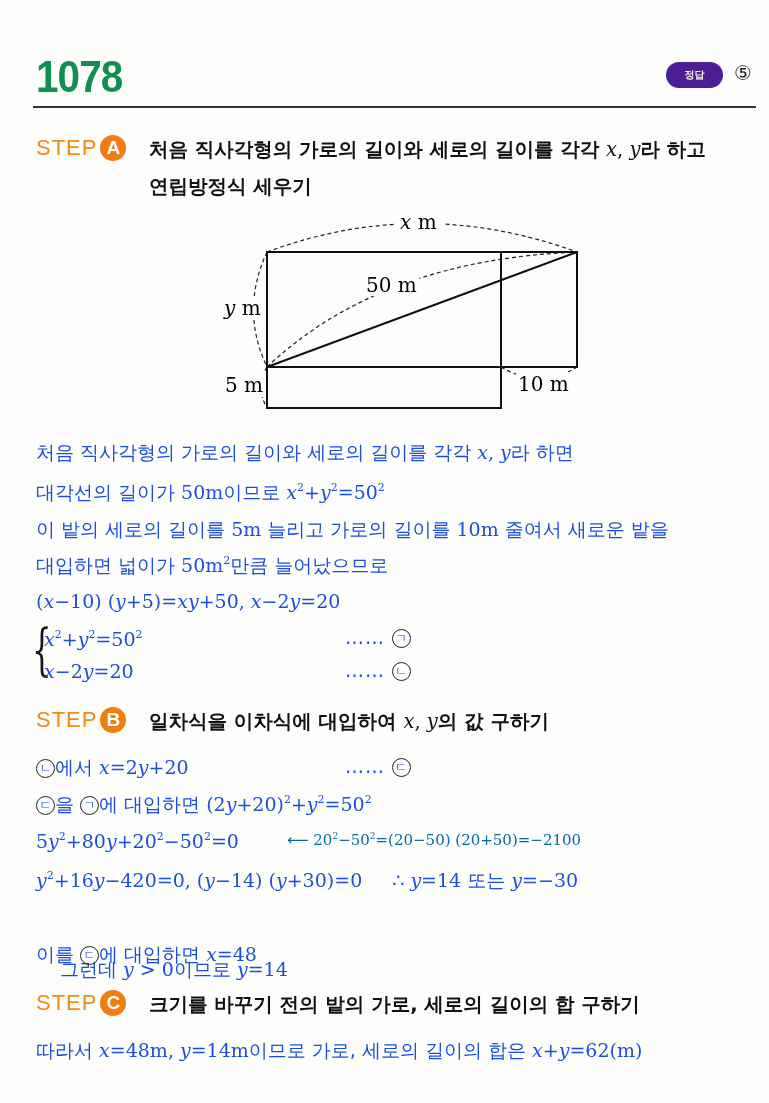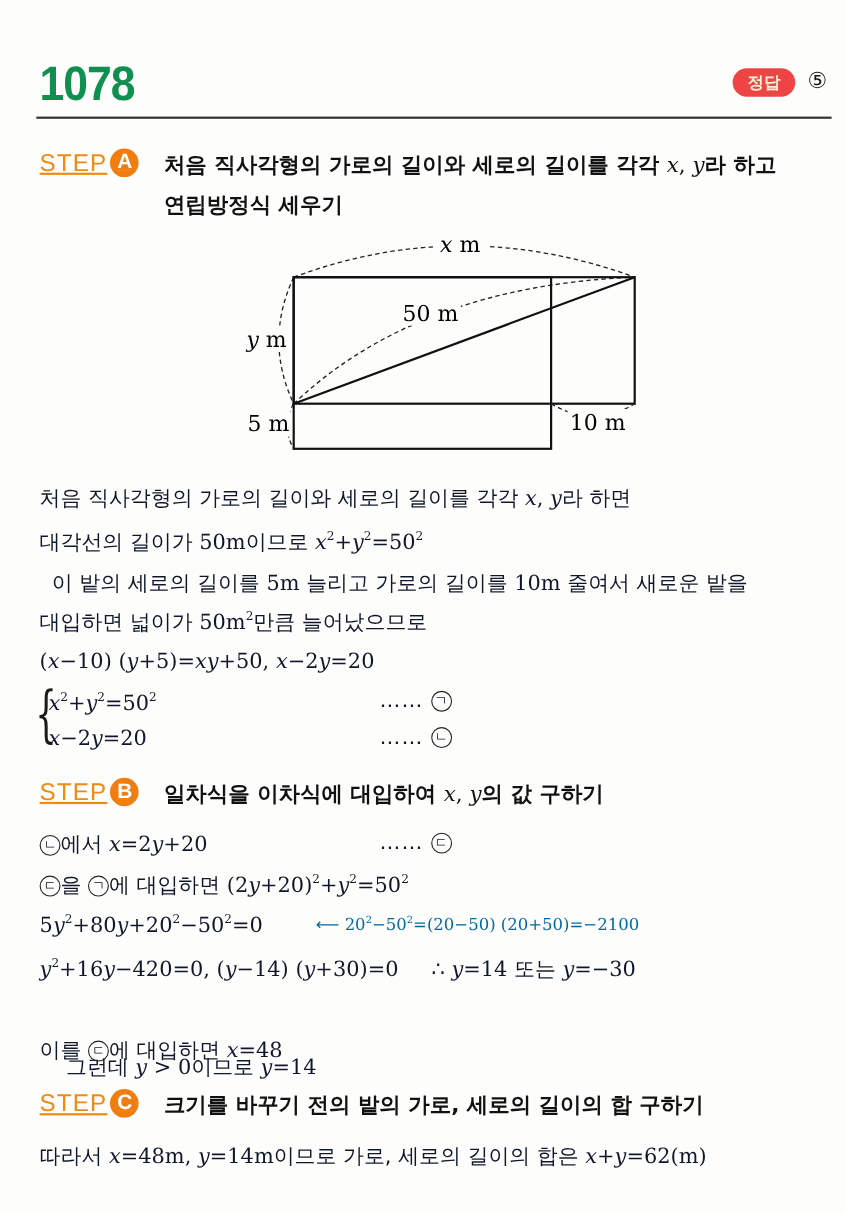--- a/index.html
+++ b/index.html
@@ -9,45 +9,45 @@
     color: #1a1a1a;
   }
   .abs { position: absolute; }
   .problem-number {
     left: 36px; top: 52px; font-family: "Liberation Sans", sans-serif;
     font-weight: bold; font-size: 44px; color: #0f8f50; letter-spacing: -1px;
     transform: scaleX(0.92); transform-origin: left center;
   }
   .answer-badge {
     left: 666px; top: 62px; width: 57px; height: 26px; border-radius: 13px;
-    background: #ef4444; color: #f4f0d8; font-size: 15px; font-weight: bold;
+    background: #4c1d95; color: #f4f0d8; font-size: 10px; font-weight: bold;
     text-align: center; line-height: 26px;
   }
   .answer-value {
     left: 734px; top: 61px; font-size: 20px; color: #1a1a1a;
     font-family: "DejaVu Sans", sans-serif;
   }
   .header-rule {
     left: 33px; top: 106px; width: 723px; height: 2px; background: #333;
   }
   .step {
     left: 36px; font-family: "Liberation Sans", sans-serif; font-size: 22px;
-    color: #f18a15; letter-spacing: 1px; display: flex; align-items: center; text-decoration: underline;
+    color: #f18a15; letter-spacing: 1px; display: flex; align-items: center;
   }
   .step .badge {
     display: inline-block; width: 26px; height: 26px; border-radius: 50%;
     background: #f07d10; color: #fff; font-weight: bold; font-size: 19px;
     text-align: center; line-height: 26px; margin-left: 3px; letter-spacing: 0;
   }
   .step-title {
     font-weight: bold; font-size: 19.5px; color: #111; line-height: 38px;
     font-family: "DejaVu Sans", sans-serif;
   }
   .line {
-    left: 36px; font-size: 19px; color: #0f172a; white-space: nowrap;
+    left: 36px; font-size: 19px; color: #1d4ed8; white-space: nowrap;
     font-family: "DejaVu Sans", sans-serif;
   }
   .math { font-family: "DejaVu Serif", "Liberation Serif", serif; }
   .mi { font-family: "DejaVu Serif", "Liberation Serif", serif; font-style: italic; }
   sup { font-size: 11px; vertical-align: 8px; line-height: 0; }
   .underline { }
   .dots { left: 345px; font-size: 19px; letter-spacing: 1px; }
   .circ {
     display: inline-block; width: 17px; height: 17px; border: 1.5px solid #222;
     border-radius: 50%; text-align: center; font-size: 12px; line-height: 17px;
@@ -110,21 +110,21 @@
   <rect x="316" y="172" width="54" height="22" fill="#fdfdfc"></rect>
   <text x="318" y="191" font-size="20">10 m</text>
 </svg>
 
 <div class="abs line" style="top:440px;">
   <span>처음 직사각형의 가로의 길이와 세로의 길이를 각각 </span><span class="mi">x</span><span class="math">, </span><span class="mi">y</span><span>라 하면</span>
 </div>
 <div class="abs line" style="top:480px;">
   <span>대각선의 길이가 </span><span class="math">50m</span><span>이므로 </span><span class="mi">x</span><sup class="math">2</sup><span class="math">+</span><span class="mi">y</span><sup class="math">2</sup><span class="math">=50</span><sup class="math">2</sup>
 </div>
-<div class="abs line" style="top:517px;margin-left:11px;">
+<div class="abs line" style="top:517px;">
   <span>이 밭의 세로의 길이를 </span><span class="math">5m</span><span> 늘리고 가로의 길이를 </span><span class="math">10m</span><span> 줄여서 새로운 밭을</span>
 </div>
 <div class="abs line" style="top:553px;">
   <span>대입하면 넓이가 </span><span class="math">50m</span><sup class="math">2</sup><span>만큼 늘어났</span><span class="underline">으므로</span>
 </div>
 <div class="abs line math" style="top:590px;">
   <span>(</span><span class="mi">x</span><span>−10) (</span><span class="mi">y</span><span>+5)=</span><span class="mi">xy</span><span>+50, </span><span class="mi">x</span><span>−2</span><span class="mi">y</span><span>=20</span>
 </div>
 
 <div class="abs brace">{</div>

